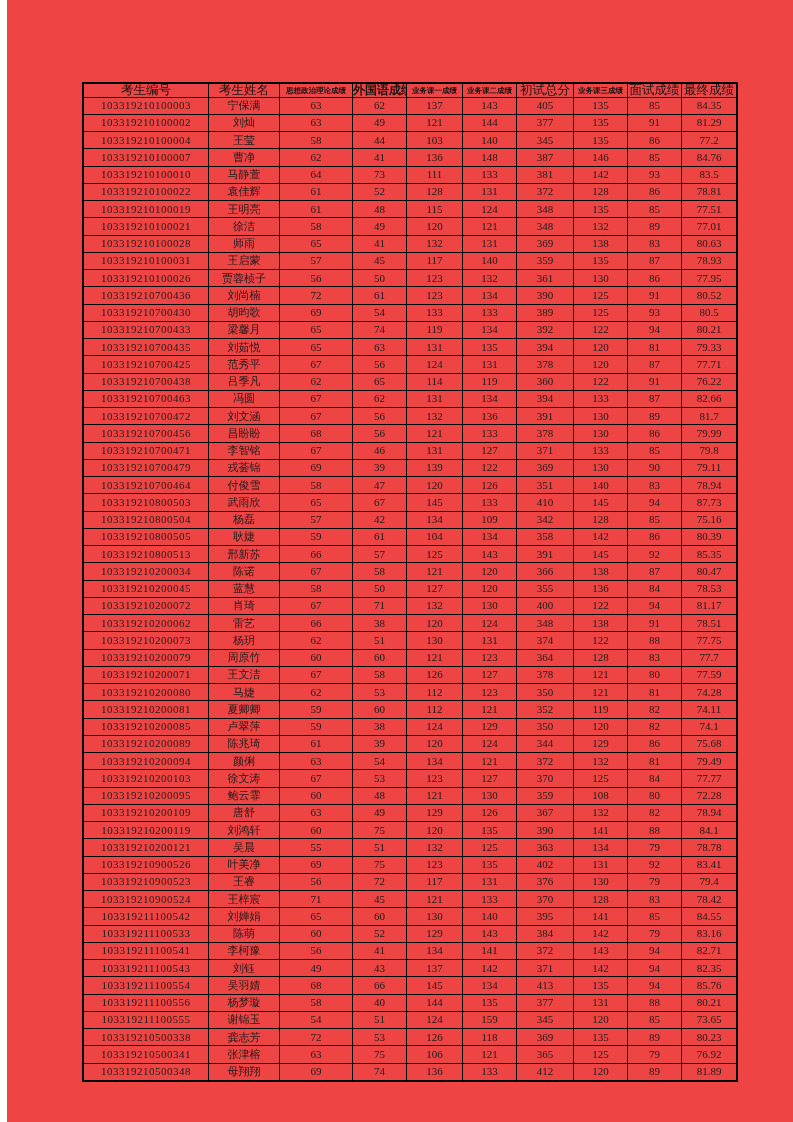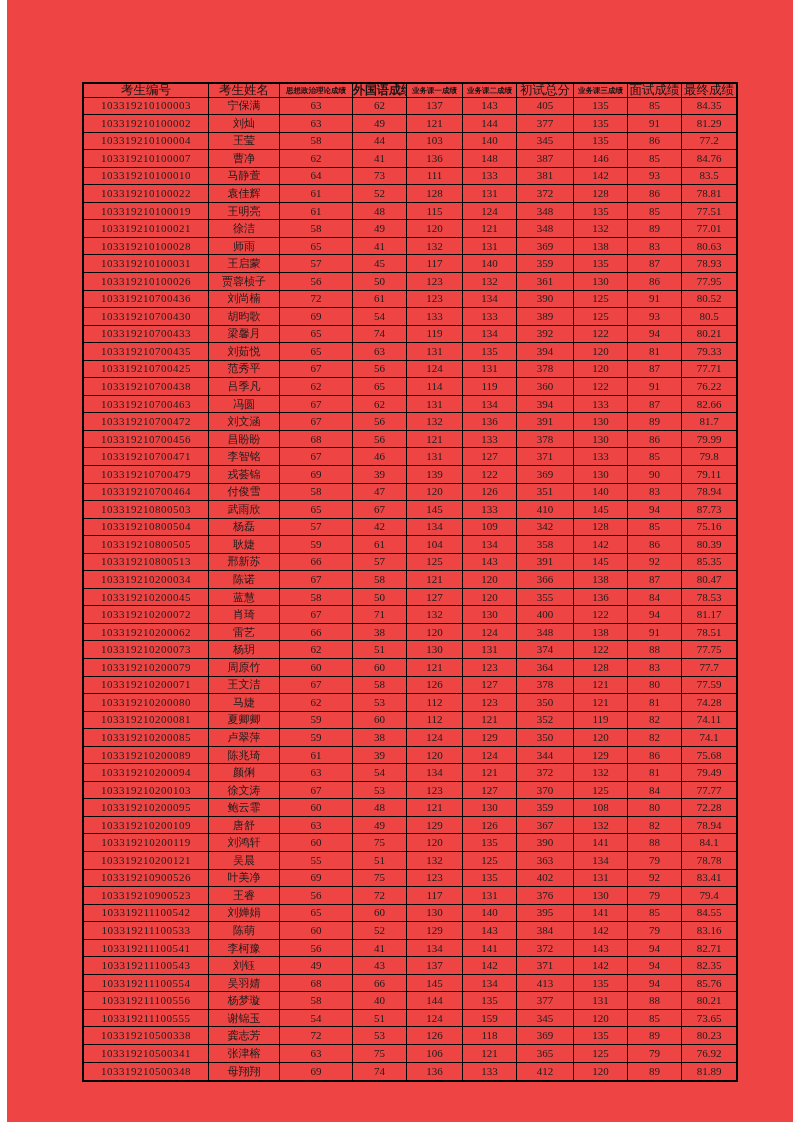--- a/index.html
+++ b/index.html
@@ -590,20 +590,32 @@
           <td>56</td>
           <td>72</td>
           <td>117</td>
           <td>131</td>
           <td>376</td>
           <td>130</td>
           <td>79</td>
           <td>79.4</td>
         </tr>
         <tr>
+          <td class="c-id">103319210900524</td>
+          <td>王梓宸</td>
+          <td>71</td>
+          <td>45</td>
+          <td>121</td>
+          <td>133</td>
+          <td>370</td>
+          <td>128</td>
+          <td>83</td>
+          <td>78.42</td>
+        </tr>
+        <tr>
           <td class="c-id">103319211100542</td>
           <td>刘婵娟</td>
           <td>65</td>
           <td>60</td>
           <td>130</td>
           <td>140</td>
           <td>395</td>
           <td>141</td>
           <td>85</td>
           <td>84.55</td>

